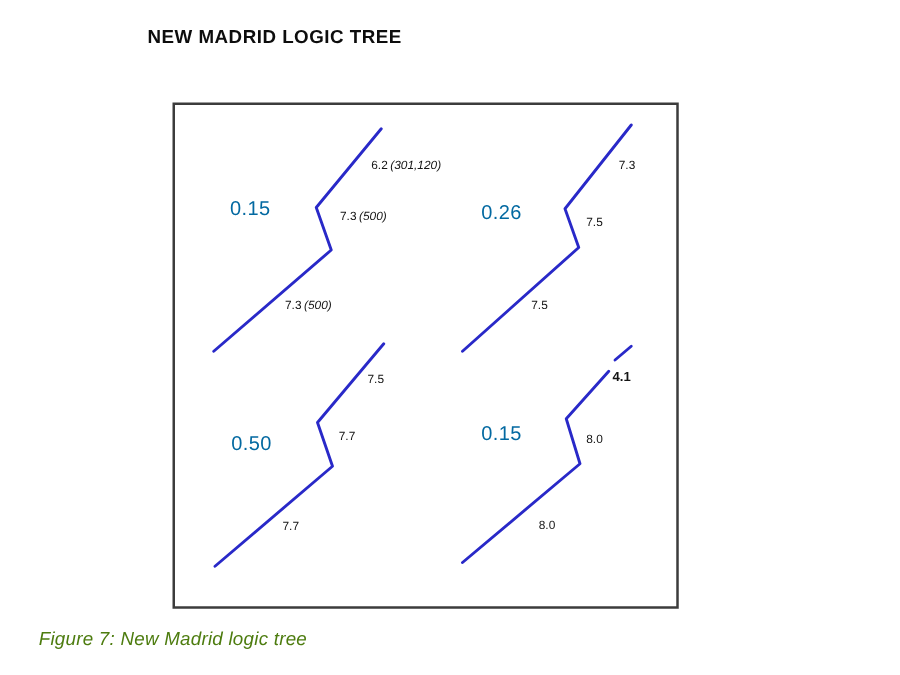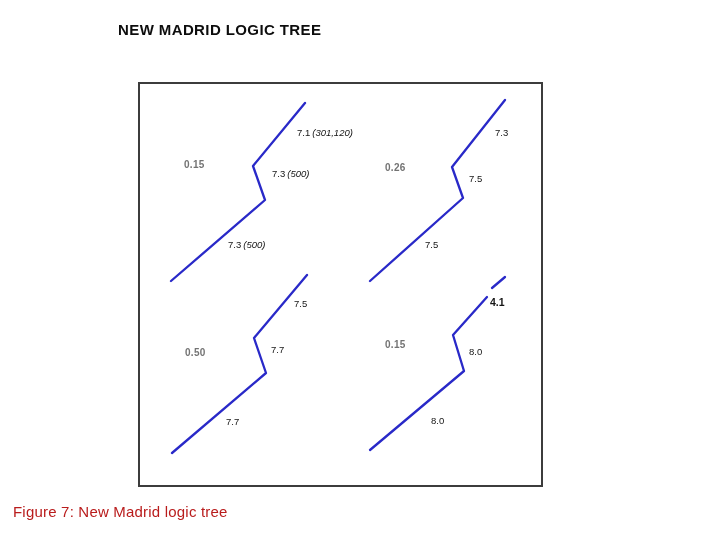--- a/index.html
+++ b/index.html
@@ -34,23 +34,23 @@
     border: 2px solid #3c3c3c;
     background: #ffffff;
   }
   .tree-lines {
     position: absolute;
     left: 0;
     top: 0;
   }
   .weight-label {
     position: absolute;
-    font-size: 10px;
-    font-weight: 700;
-    color: #737373;
+    font-size: 16px;
+    font-weight: 400;
+    color: #0369a1;
     letter-spacing: 0.3px;
     line-height: 1;
     white-space: nowrap;
   }
   .mag-label {
     position: absolute;
     font-size: 9.5px;
     color: #141414;
     line-height: 1;
     white-space: nowrap;
@@ -58,26 +58,27 @@
   .mag-label .rec {
     font-style: italic;
     margin-left: 2px;
   }
   .mag-label.bold {
     font-size: 10.5px;
     font-weight: 700;
   }
   .figure-caption {
     position: absolute;
-    left: 13px;
+    left: 31px;
     top: 503px;
     font-size: 15px;
-    color: #b91c1c;
+    color: #4d7c0f;
     letter-spacing: 0.2px;
     white-space: nowrap;
+    font-style: italic;
   }
 </style>
 </head>
 <body>
 
 <div class="slide">
 
   <div class="slide-title">NEW MADRID LOGIC TREE</div>
 
   <div class="figure-box">
@@ -85,21 +86,21 @@
     <svg class="tree-lines" width="401" height="401" viewBox="0 0 401 401">
       <polyline points="31,197 125,116 113,82 165,19" fill="none" stroke-width="2.3" stroke-linecap="round" stroke-linejoin="round" stroke="#2929c8"></polyline>
       <polyline points="230,197 323,114 312,83 365,16" fill="none" stroke-width="2.3" stroke-linecap="round" stroke-linejoin="round" stroke="#2929c8"></polyline>
       <polyline points="32,369 126,289 114,254 167,191" fill="none" stroke-width="2.3" stroke-linecap="round" stroke-linejoin="round" stroke="#2929c8"></polyline>
       <polyline points="230,366 324,287 313,251 347,213" fill="none" stroke-width="2.3" stroke-linecap="round" stroke-linejoin="round" stroke="#2929c8"></polyline>
       <polyline points="352,204 365,193" fill="none" stroke-width="2.3" stroke-linecap="round" stroke-linejoin="round" stroke="#2929c8"></polyline>
     </svg>
 
     <div class="weight-label" style="left:44px; top:76px">0.15</div>
     <div class="mag-label" style="left:157px; top:44px">
-      <span>7.1</span><span class="rec">(301,120)</span>
+      <span>6.2</span><span class="rec">(301,120)</span>
     </div>
     <div class="mag-label" style="left:132px; top:85px">
       <span>7.3</span><span class="rec">(500)</span>
     </div>
     <div class="mag-label" style="left:88px; top:156px">
       <span>7.3</span><span class="rec">(500)</span>
     </div>
 
     <div class="weight-label" style="left:245px; top:79px">0.26</div>
     <div class="mag-label" style="left:355px; top:44px">

